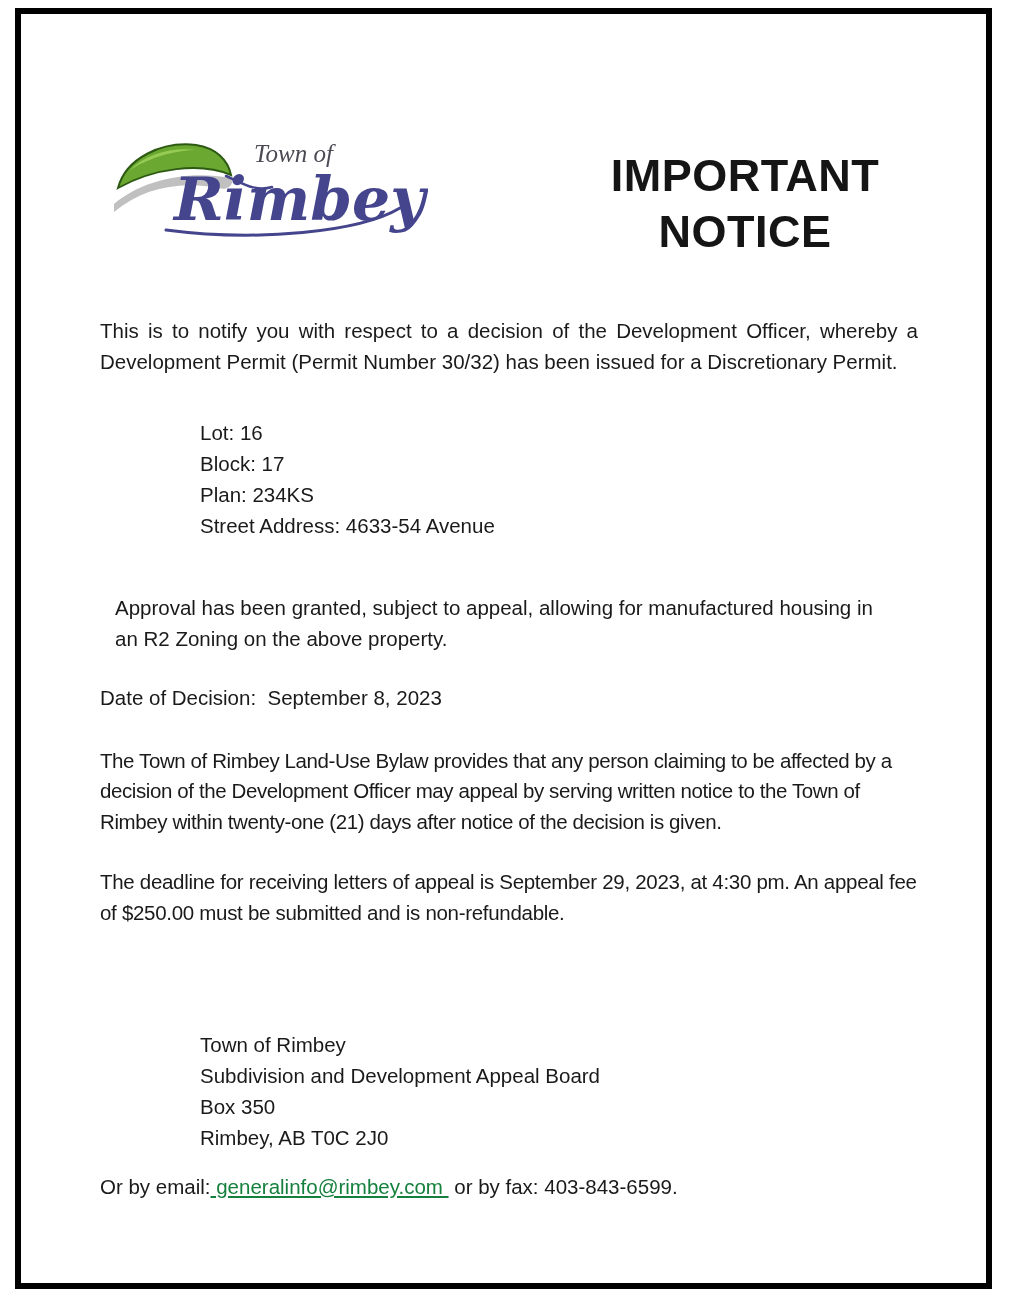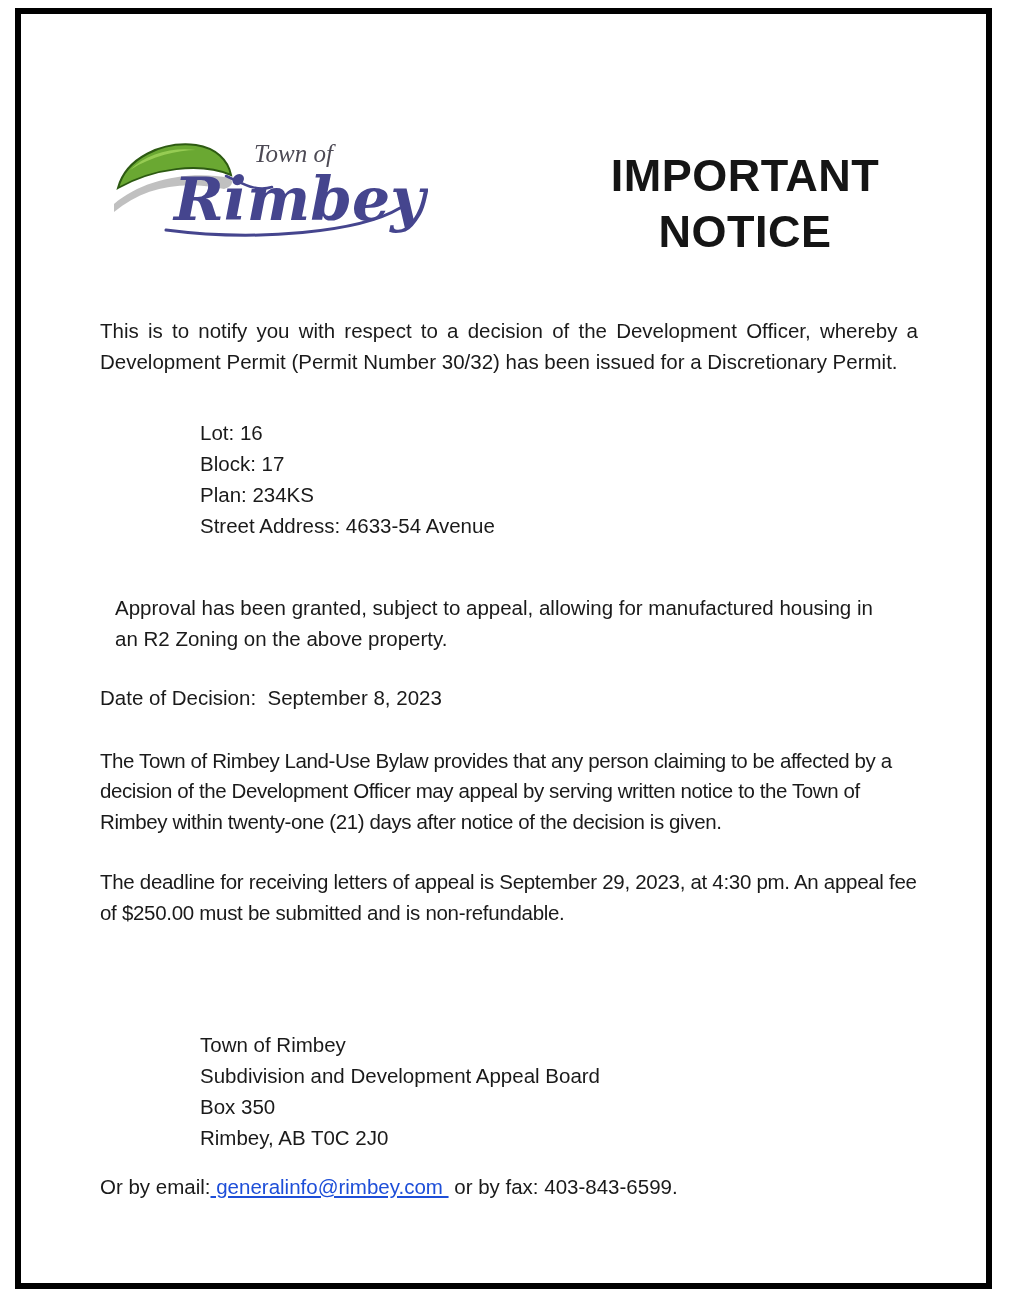--- a/index.html
+++ b/index.html
@@ -104,21 +104,21 @@
   .address {
     left: 200px;
     top: 997px;
     margin-top: 32px;
   }
   .p-email {
     left: 100px;
     top: 1150px;
   }
   .email-link {
-    color: #1d4ed8;
+    color: #15803d;
     white-space: pre;
   }
 </style>
 </head>
 <body>
 
 <div class="page">
 
   <div class="frame"></div>
 

